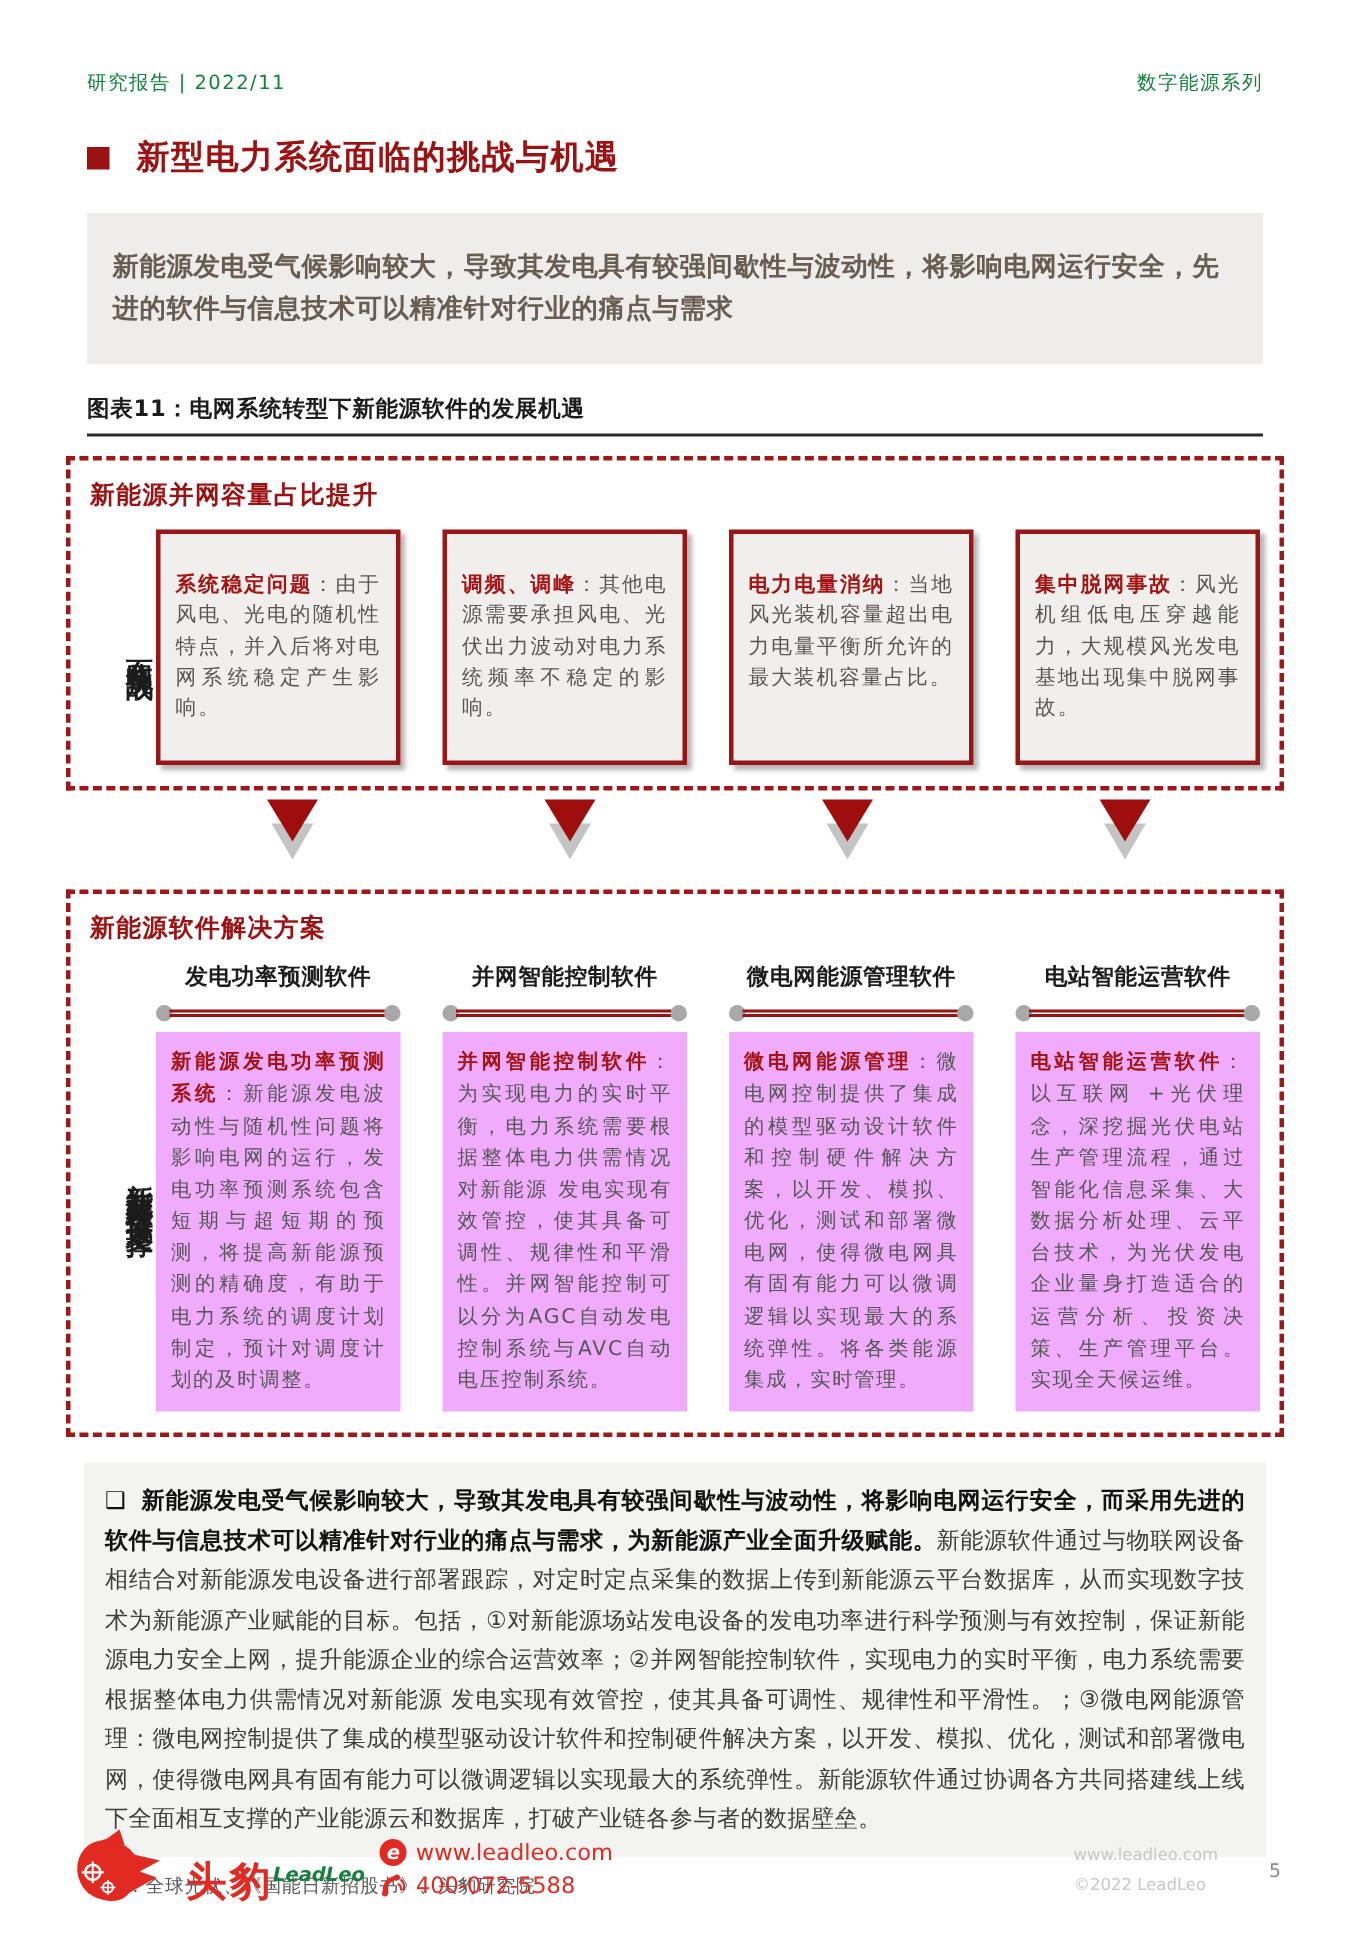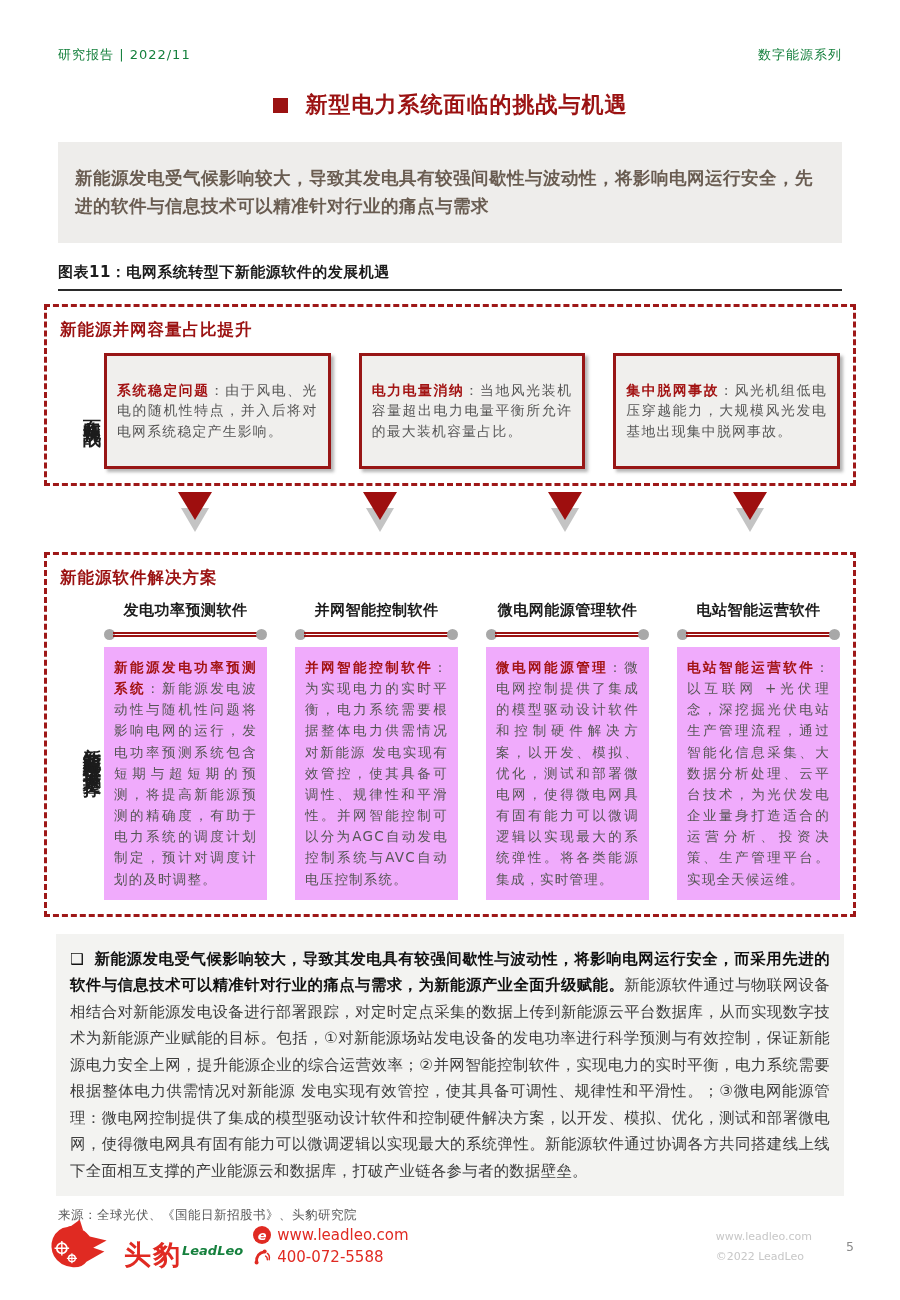--- a/index.html
+++ b/index.html
@@ -8,21 +8,21 @@
     font-family:"DejaVu Sans","Liberation Sans",sans-serif;
     background:#ffffff; position:relative; overflow:hidden; color:#222;
   }
   .page { width:900px; height:1300px; position:relative; }
 
   
   .hdr { display:flex; justify-content:space-between; padding:46px 58px 0 58px;
          font-size:13px; color:#15803d; letter-spacing:1px; }
 
   
-  .sec-title { display:flex; align-items:center; gap:18px; padding:26px 58px 0 58px;justify-content:center; }
+  .sec-title { display:flex; align-items:center; gap:18px; padding:26px 58px 0 58px; }
   .sec-title .sq { width:15px; height:15px; background:#9b1212; flex:0 0 auto; }
   .sec-title h1 { font-size:22px; font-weight:bold; color:#9b1212; letter-spacing:1px; }
 
   
   .summary { margin:22px 58px 0 58px; background:#eeedeb; padding:22px 17px;
              font-size:17.5px; font-weight:bold; color:#695c51; line-height:1.62;
              letter-spacing:0.5px; }
 
   
   .figcap { margin:20px 58px 0 58px; font-size:15px; font-weight:bold; color:#1c1c1c;
@@ -115,20 +115,23 @@
 
   <div class="panel">
     <div class="panel-title">新能源并网容量占比提升</div>
     <div class="panel-row">
       <div class="side-label">面临挑战</div>
       <div class="cols">
         <div class="col">
           <div class="chal-box"><span class="red-b">系统稳定问题</span><span>：由于风电、光电的随机性特点，并入后将对电网系统稳定产生影响。</span></div>
         </div>
         <div class="col">
+          <div class="chal-box"><span class="red-b">调频、调峰</span><span>：其他电源需要承担风电、光伏出力波动对电力系统频率不稳定的影响。</span></div>
+        </div>
+        <div class="col">
           <div class="chal-box"><span class="red-b">电力电量消纳</span><span>：当地风光装机容量超出电力电量平衡所允许的最大装机容量占比。</span></div>
         </div>
         <div class="col">
           <div class="chal-box"><span class="red-b">集中脱网事故</span><span>：风光机组低电压穿越能力，大规模风光发电基地出现集中脱网事故。</span></div>
         </div>
       </div>
     </div>
   </div>
 
   <div class="arrow-row">

